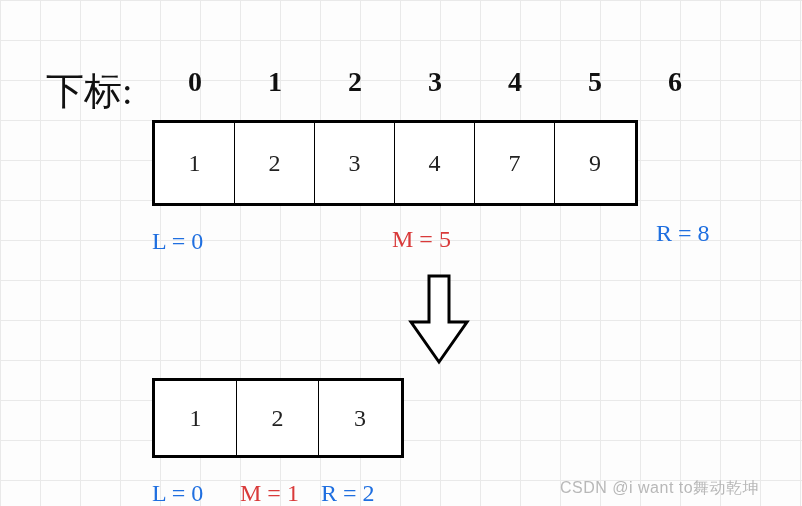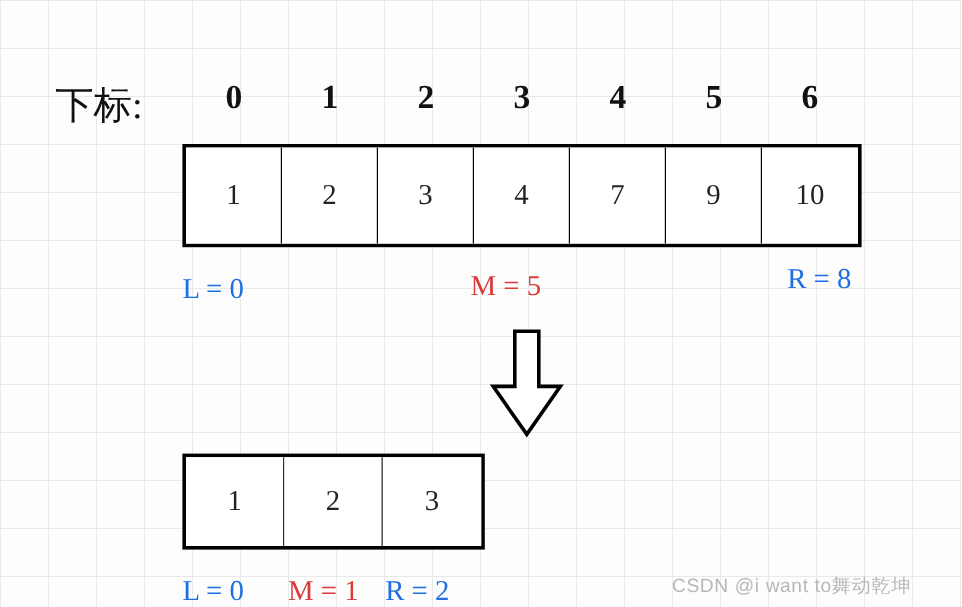--- a/index.html
+++ b/index.html
@@ -12,21 +12,21 @@
     background-color: #fdfdfd;
     background-image:
       linear-gradient(to right, #e9e9e9 1px, transparent 1px),
       linear-gradient(to bottom, #e9e9e9 1px, transparent 1px);
     background-size: 40px 40px;
     background-position: 0 0;
     overflow: hidden;
   }
   .abs { position: absolute; }
   .index-label-title {
-    font-size: 32px;
+    font-size: 38px;
     color: #111;
   }
   .index-num {
     font-size: 28px;
     font-weight: bold;
     color: #111;
     width: 80px;
     text-align: center;
   }
   .array-row {
@@ -79,21 +79,20 @@
   <div class="index-num">6</div>
 </div>
 
 <div class="abs array-row" style="left:152px; top:120px;">
   <div class="cell">1</div>
   <div class="cell">2</div>
   <div class="cell">3</div>
   <div class="cell">4</div>
   <div class="cell">7</div>
   <div class="cell">9</div>
-  <div class="cell">10</div>
 </div>
 
 <div class="abs ptr-L" style="left:152px; top:228px;">L = 0</div>
 <div class="abs ptr-M" style="left:392px; top:226px;">M = 5</div>
 <div class="abs ptr-R" style="left:656px; top:220px;">R = 8</div>
 
 <svg class="abs" style="left:405px; top:272px;" width="68" height="96">
   <path class="arrow" d="M24 4 L44 4 L44 50 L62 50 L34 90 L6 50 L24 50 Z"></path>
 </svg>
 

